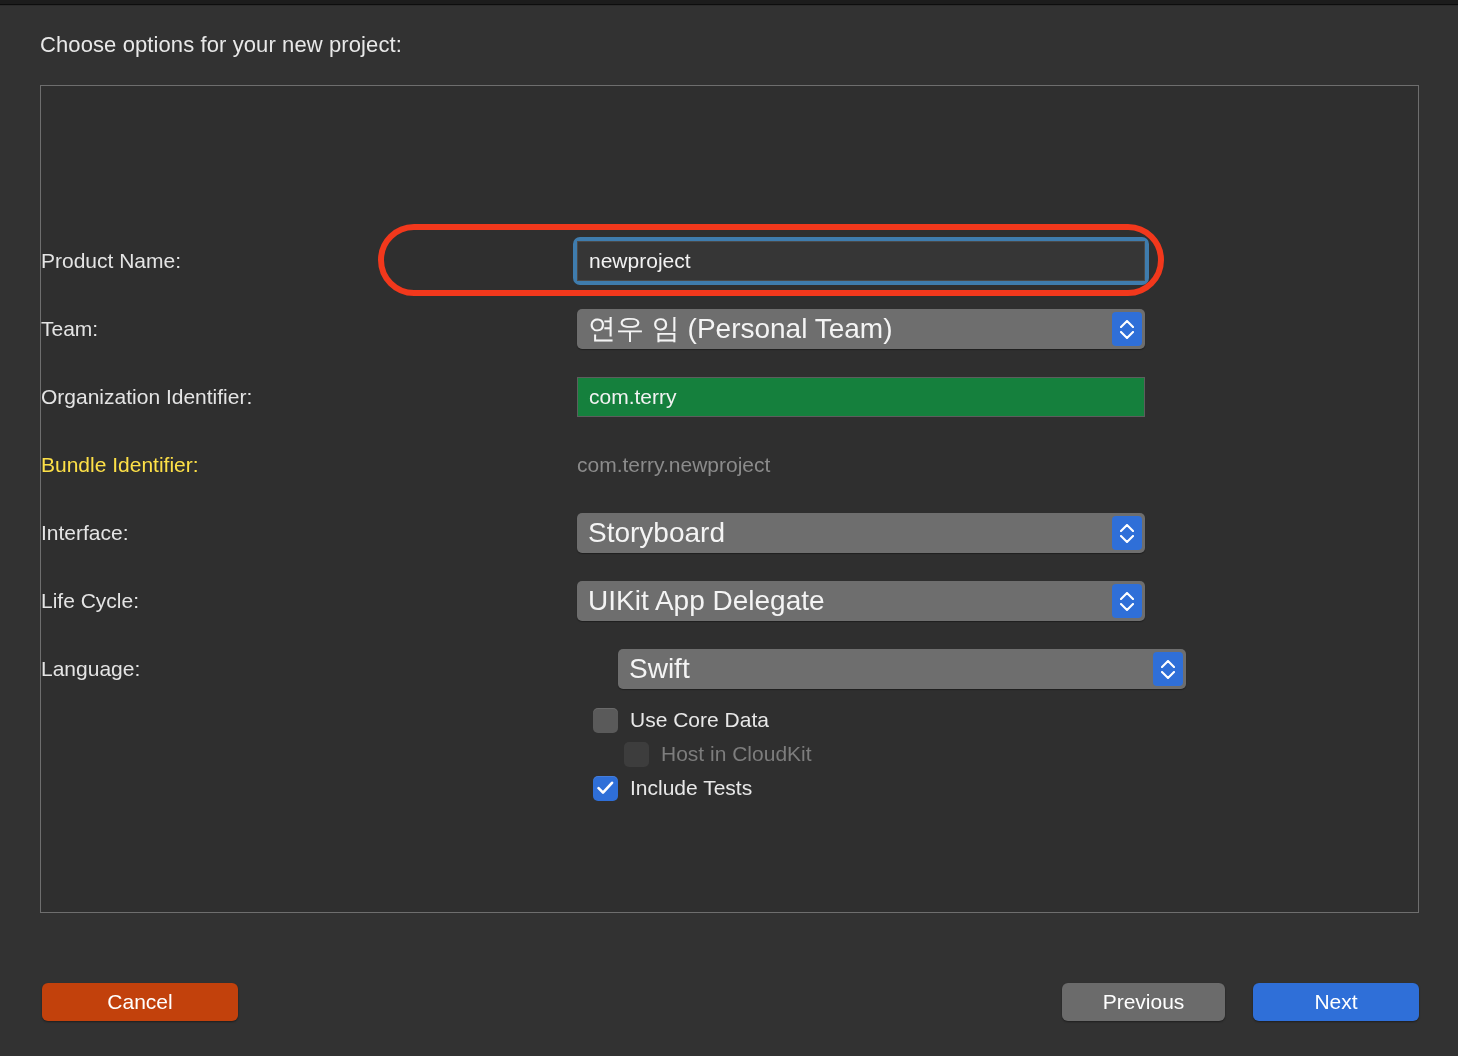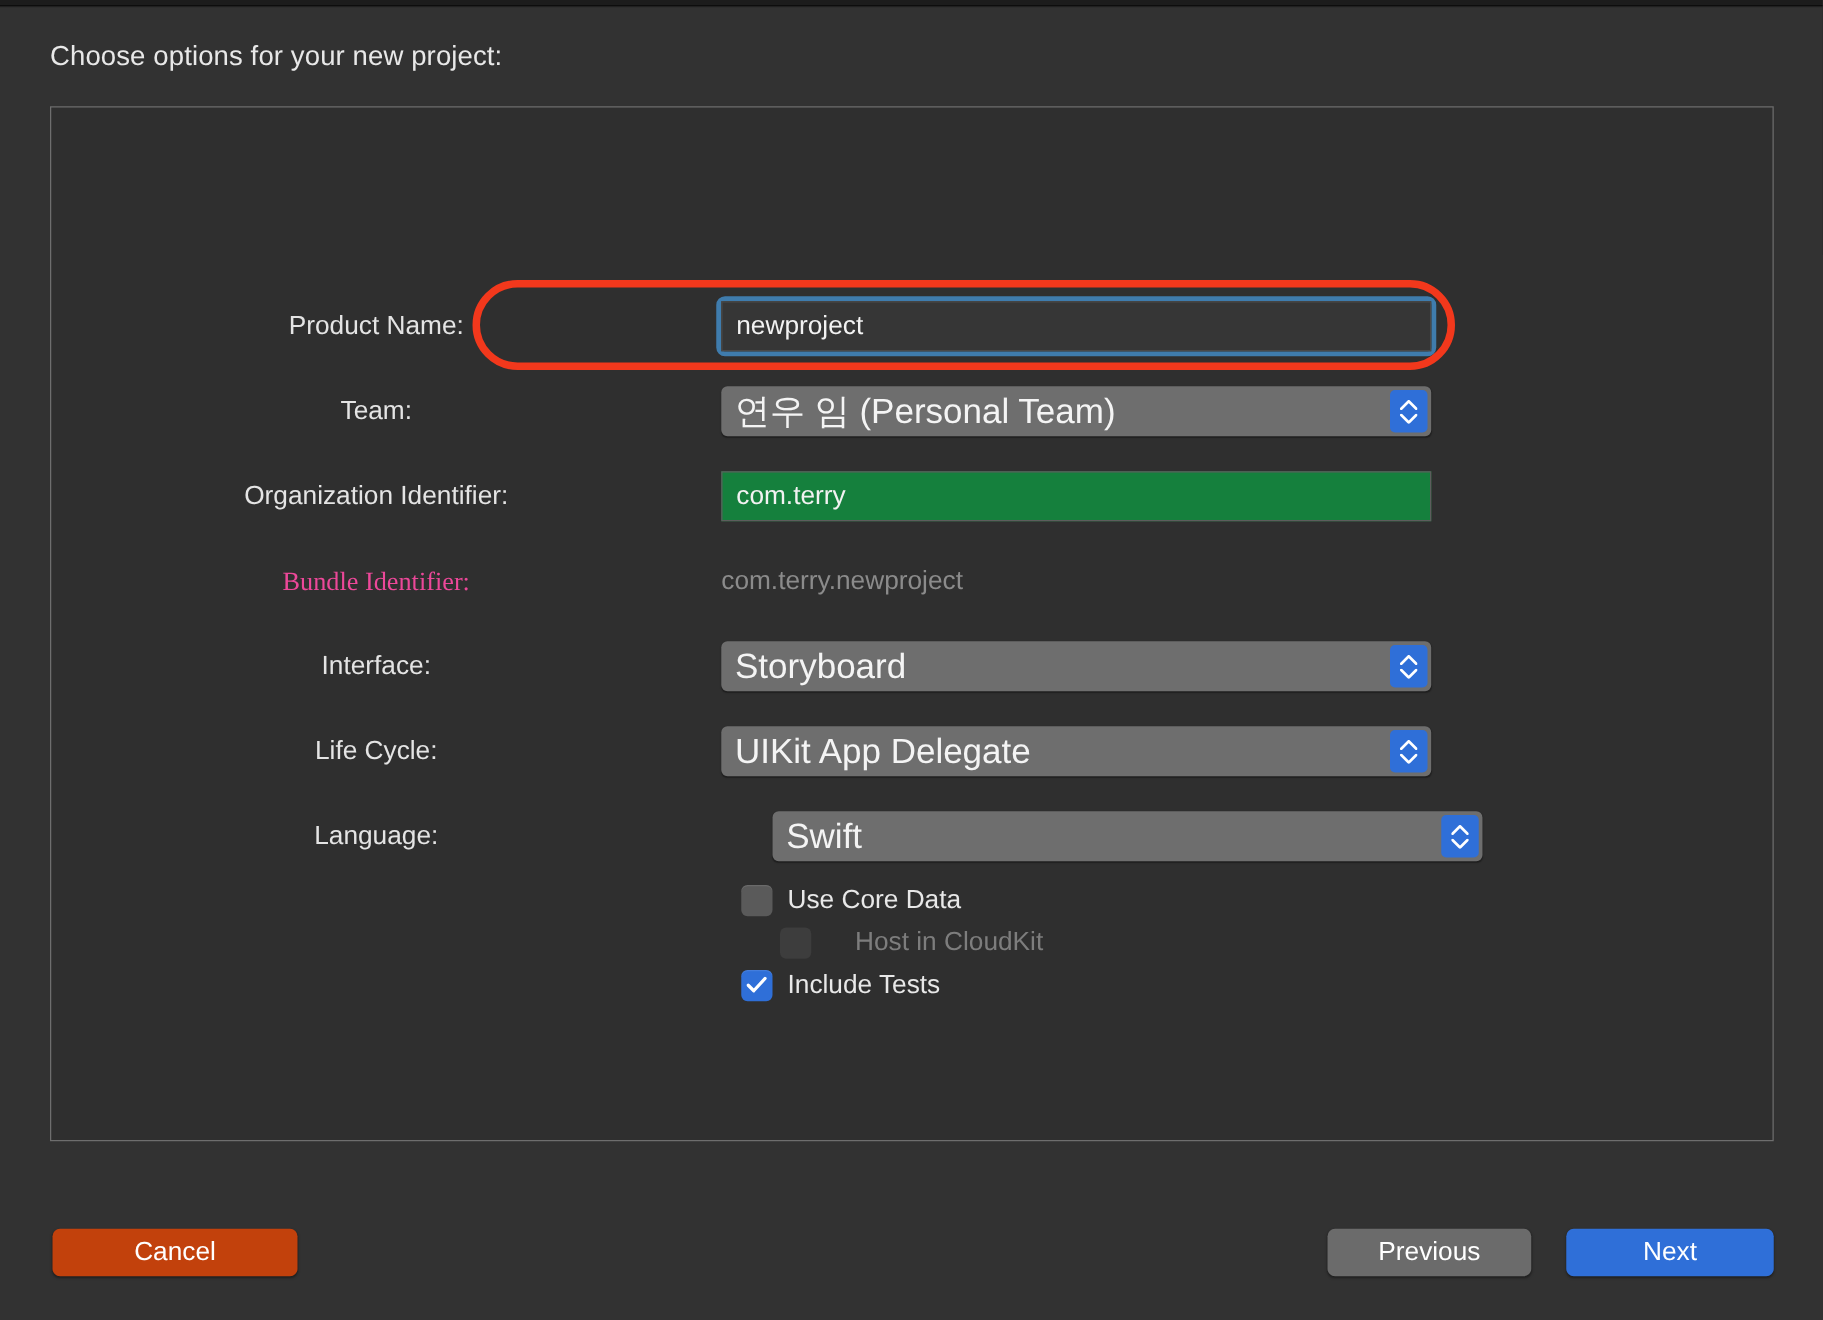--- a/index.html
+++ b/index.html
@@ -34,24 +34,24 @@
   }
   .row {
     position:relative;
     display:flex; align-items:center;
     height:40px;
     margin-bottom:28px;
   }
   .row.tight { margin-bottom:14px;gap:41px; }
   .label {
     width:536px; flex:0 0 536px;
-    text-align:center; padding-right:16px;
+    text-align:left; padding-right:16px;
     font-size:21px; color:#e4e4e4; white-space:nowrap;
   }
-  .label.dim { color:#ec4899;font-family:Liberation Serif, serif; }
+  .label.dim { color:#fde047; }
   .ctrl { position:relative; }
 
   
   .textfield {
     width:568px; height:40px;
     background:#15803d;
     border:1px solid #5d5d5d;
     display:flex; align-items:center;
     padding:0 11px;
     font-size:21px; color:#f2f2f2;
@@ -96,21 +96,21 @@
     gap:3px;
   }
   .stepper svg { display:block; }
 
   
   .checkrow {
     display:flex; align-items:center;
     margin-left:536px; padding-left:16px;
     height:34px;
   }
-  .checkrow.indent { padding-left:47px;gap:23px; }
+  .checkrow.indent { padding-left:47px; }
   .box {
     width:25px; height:25px; border-radius:5px;
     flex:0 0 25px; margin-right:12px;
     background:#5a5a5a;
     box-shadow:inset 0 1px 0 rgba(255,255,255,.10);
   }
   .box.disabled { background:#3d3d3d; box-shadow:none; }
   .box.checked {
     background:#2f6fd8;
     display:flex; align-items:center; justify-content:center;

